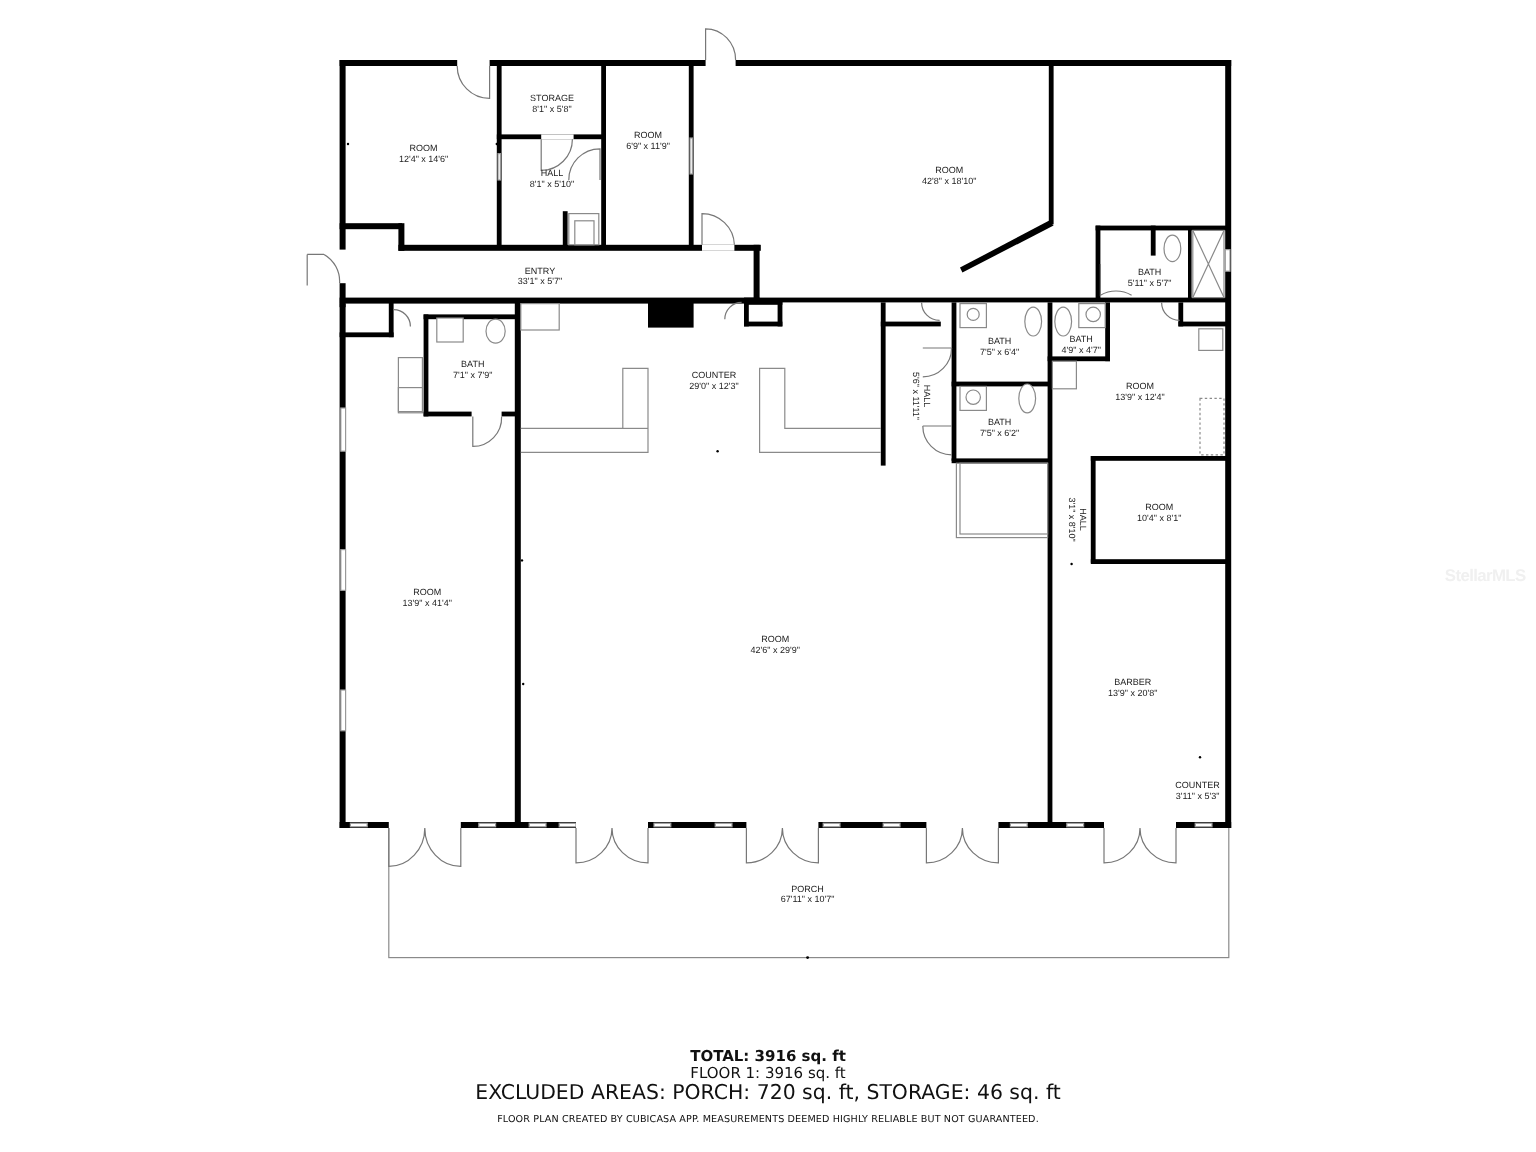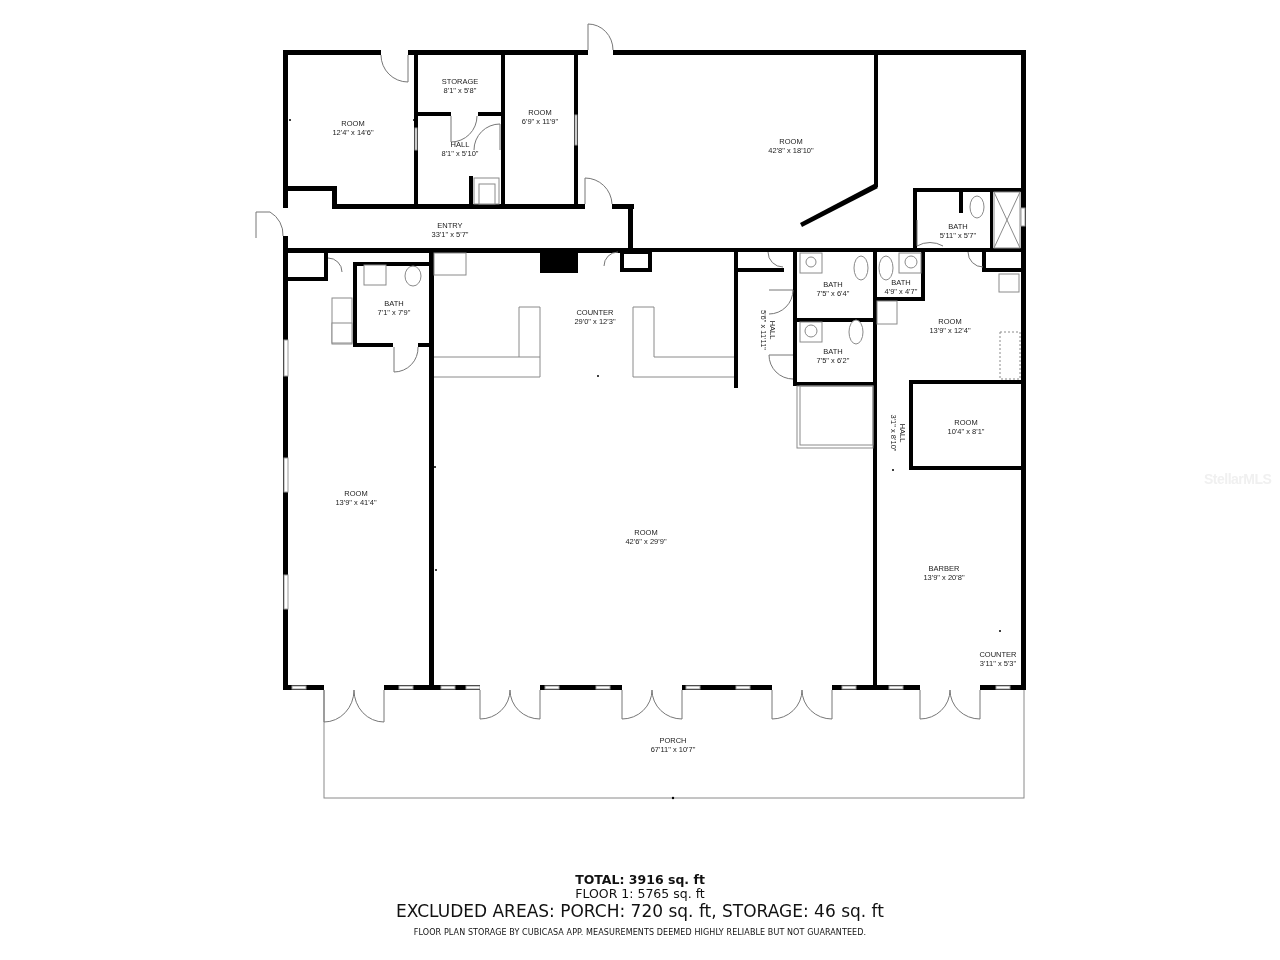--- a/index.html
+++ b/index.html
@@ -310,15 +310,15 @@
     <circle class="dot" cx="598" cy="376" r="1"></circle>
     <circle class="dot" cx="598" cy="250" r="1"></circle>
     <circle class="dot" cx="1000" cy="631" r="1"></circle>
     <circle class="dot" cx="893" cy="470" r="1"></circle>
   </g>
 </svg>
 
 <div class="watermark">StellarMLS</div>
 
 <div class="summary total">TOTAL: 3916 sq. ft</div>
-<div class="summary floor1">FLOOR 1: 5765 sq. ft</div>
+<div class="summary floor1">FLOOR 1: 3916 sq. ft</div>
 <div class="summary excluded">EXCLUDED AREAS: PORCH: 720 sq. ft, STORAGE: 46 sq. ft</div>
-<div class="summary disclaimer">FLOOR PLAN STORAGE BY CUBICASA APP. MEASUREMENTS DEEMED HIGHLY RELIABLE BUT NOT GUARANTEED.</div>
+<div class="summary disclaimer">FLOOR PLAN CREATED BY CUBICASA APP. MEASUREMENTS DEEMED HIGHLY RELIABLE BUT NOT GUARANTEED.</div>
 
 </body></html>

